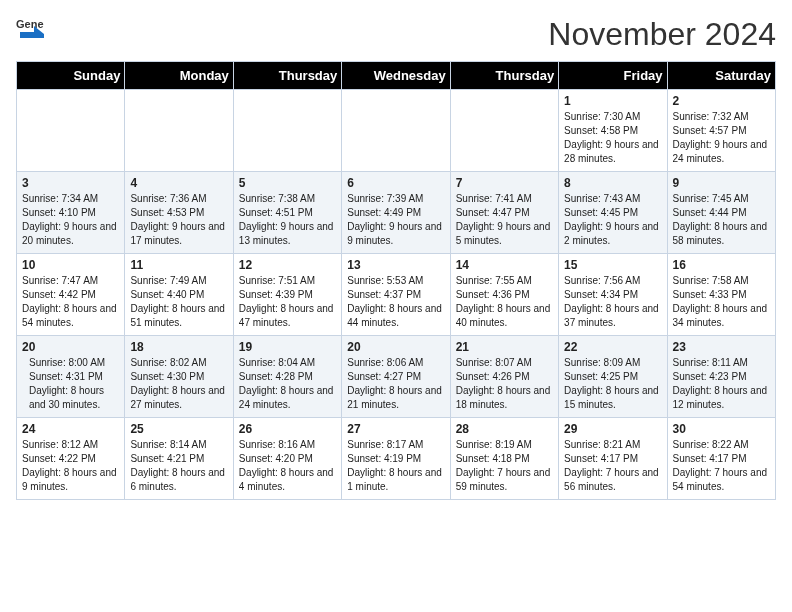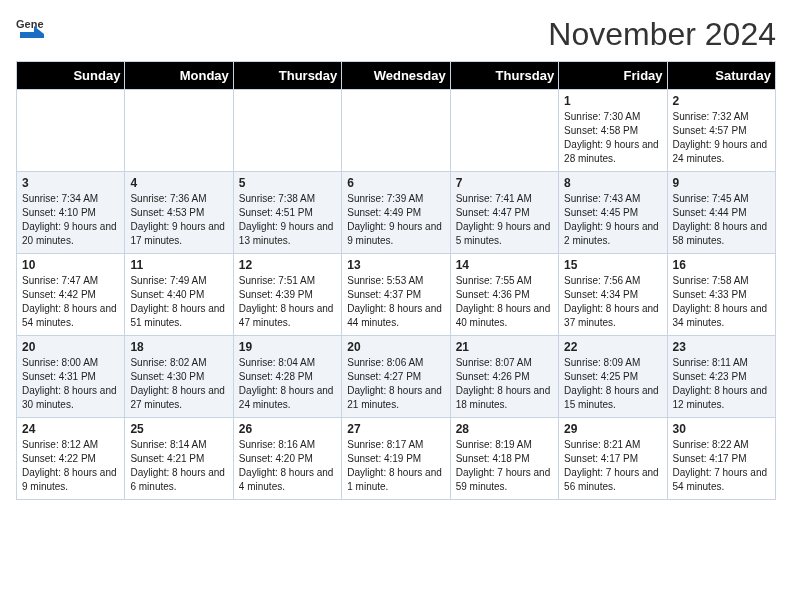--- a/index.html
+++ b/index.html
@@ -210,21 +210,21 @@
         <td>
           <span class="day-num">16</span>
           <div class="day-info" style="white-space: pre-line;">Sunrise: 7:58 AM
 Sunset: 4:33 PM
 Daylight: 8 hours and 34 minutes.</div>
         </td>
       </tr>
       <tr>
         <td>
           <span class="day-num">20</span>
-          <div class="day-info" style="white-space: pre-line;">Sunrise: 8:00 AM
+          <div class="day-info" style="white-space: pre-line; margin-left: 7px;">Sunrise: 8:00 AM
 Sunset: 4:31 PM
 Daylight: 8 hours and 30 minutes.</div>
         </td>
         <td>
           <span class="day-num">18</span>
           <div class="day-info" style="white-space: pre-line;">Sunrise: 8:02 AM
 Sunset: 4:30 PM
 Daylight: 8 hours and 27 minutes.</div>
         </td>
         <td>

